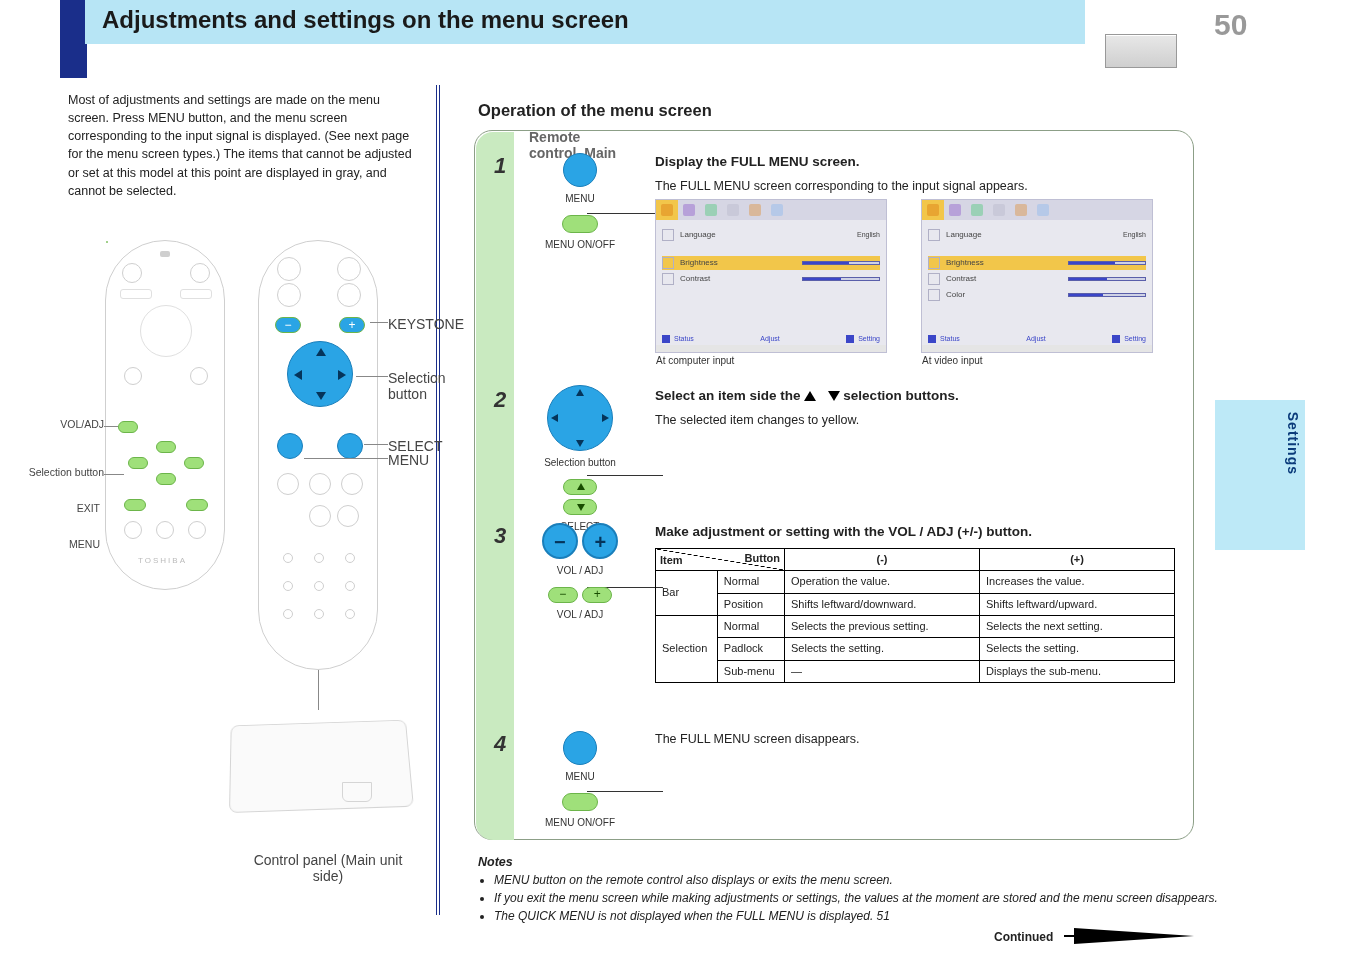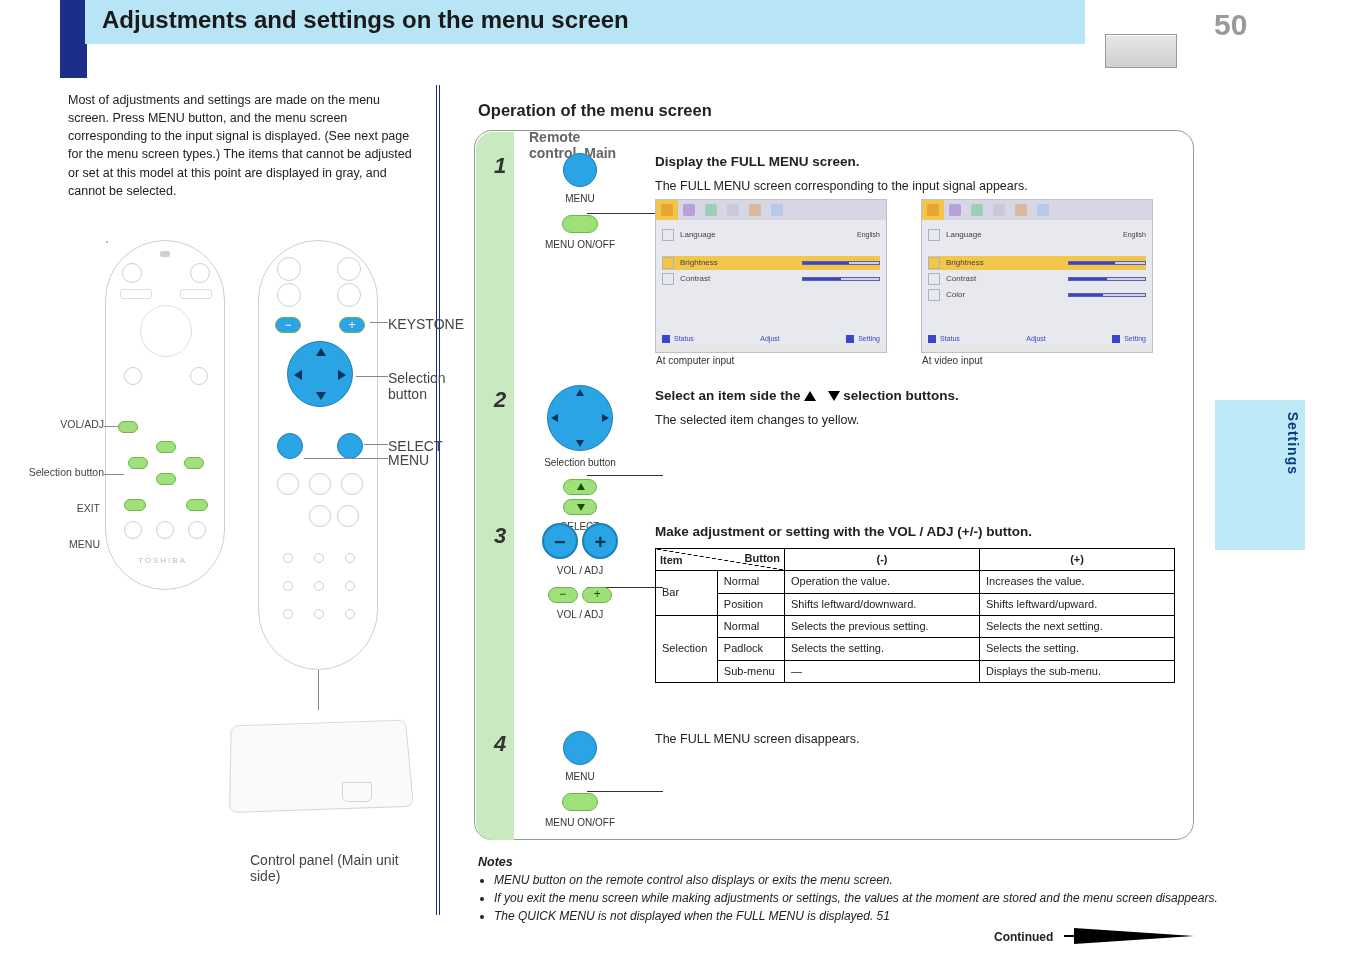--- a/index.html
+++ b/index.html
@@ -262,21 +262,21 @@
     <div class="lbl-left" style="left:-32px; top:226px; width:76px;">Selection button</div>
     <div class="line" style="left:44px; top:234px; width:20px; height:1px;"></div>
     <div class="lbl-left" style="left:6px; top:262px; width:34px;">EXIT</div>
     <div class="lbl-left" style="left:6px; top:298px; width:34px;">MENU</div>
 
     <div class="proj">
       <div class="body"></div>
           <div class="lens"></div>
     </div>
     <div class="line" style="left:258px; top:430px; width:1px; height:40px;"></div>
-    <div class="lbl-right" style="left:190px; top:612px; width:180px; text-align:left;">Control panel (Main unit side)</div>
+    <div class="lbl-right" style="left:178px; top:612px; width:180px; text-align:center;">Control panel (Main unit side)</div>
   </div>
 </div>
 
 <div class="right">
   <div class="sec-title" style="top:16px;">Operation of the menu screen</div>
 
   <div class="panel">
     <div class="panel-green"></div>
     <div class="panel-head" style="left:54px; top:-2px; font-size:14px; color:#666;">Remote<br>control&nbsp;&nbsp;Main<br>&nbsp;&nbsp;&nbsp;&nbsp;&nbsp;&nbsp;&nbsp;&nbsp;&nbsp;unit</div>
 

